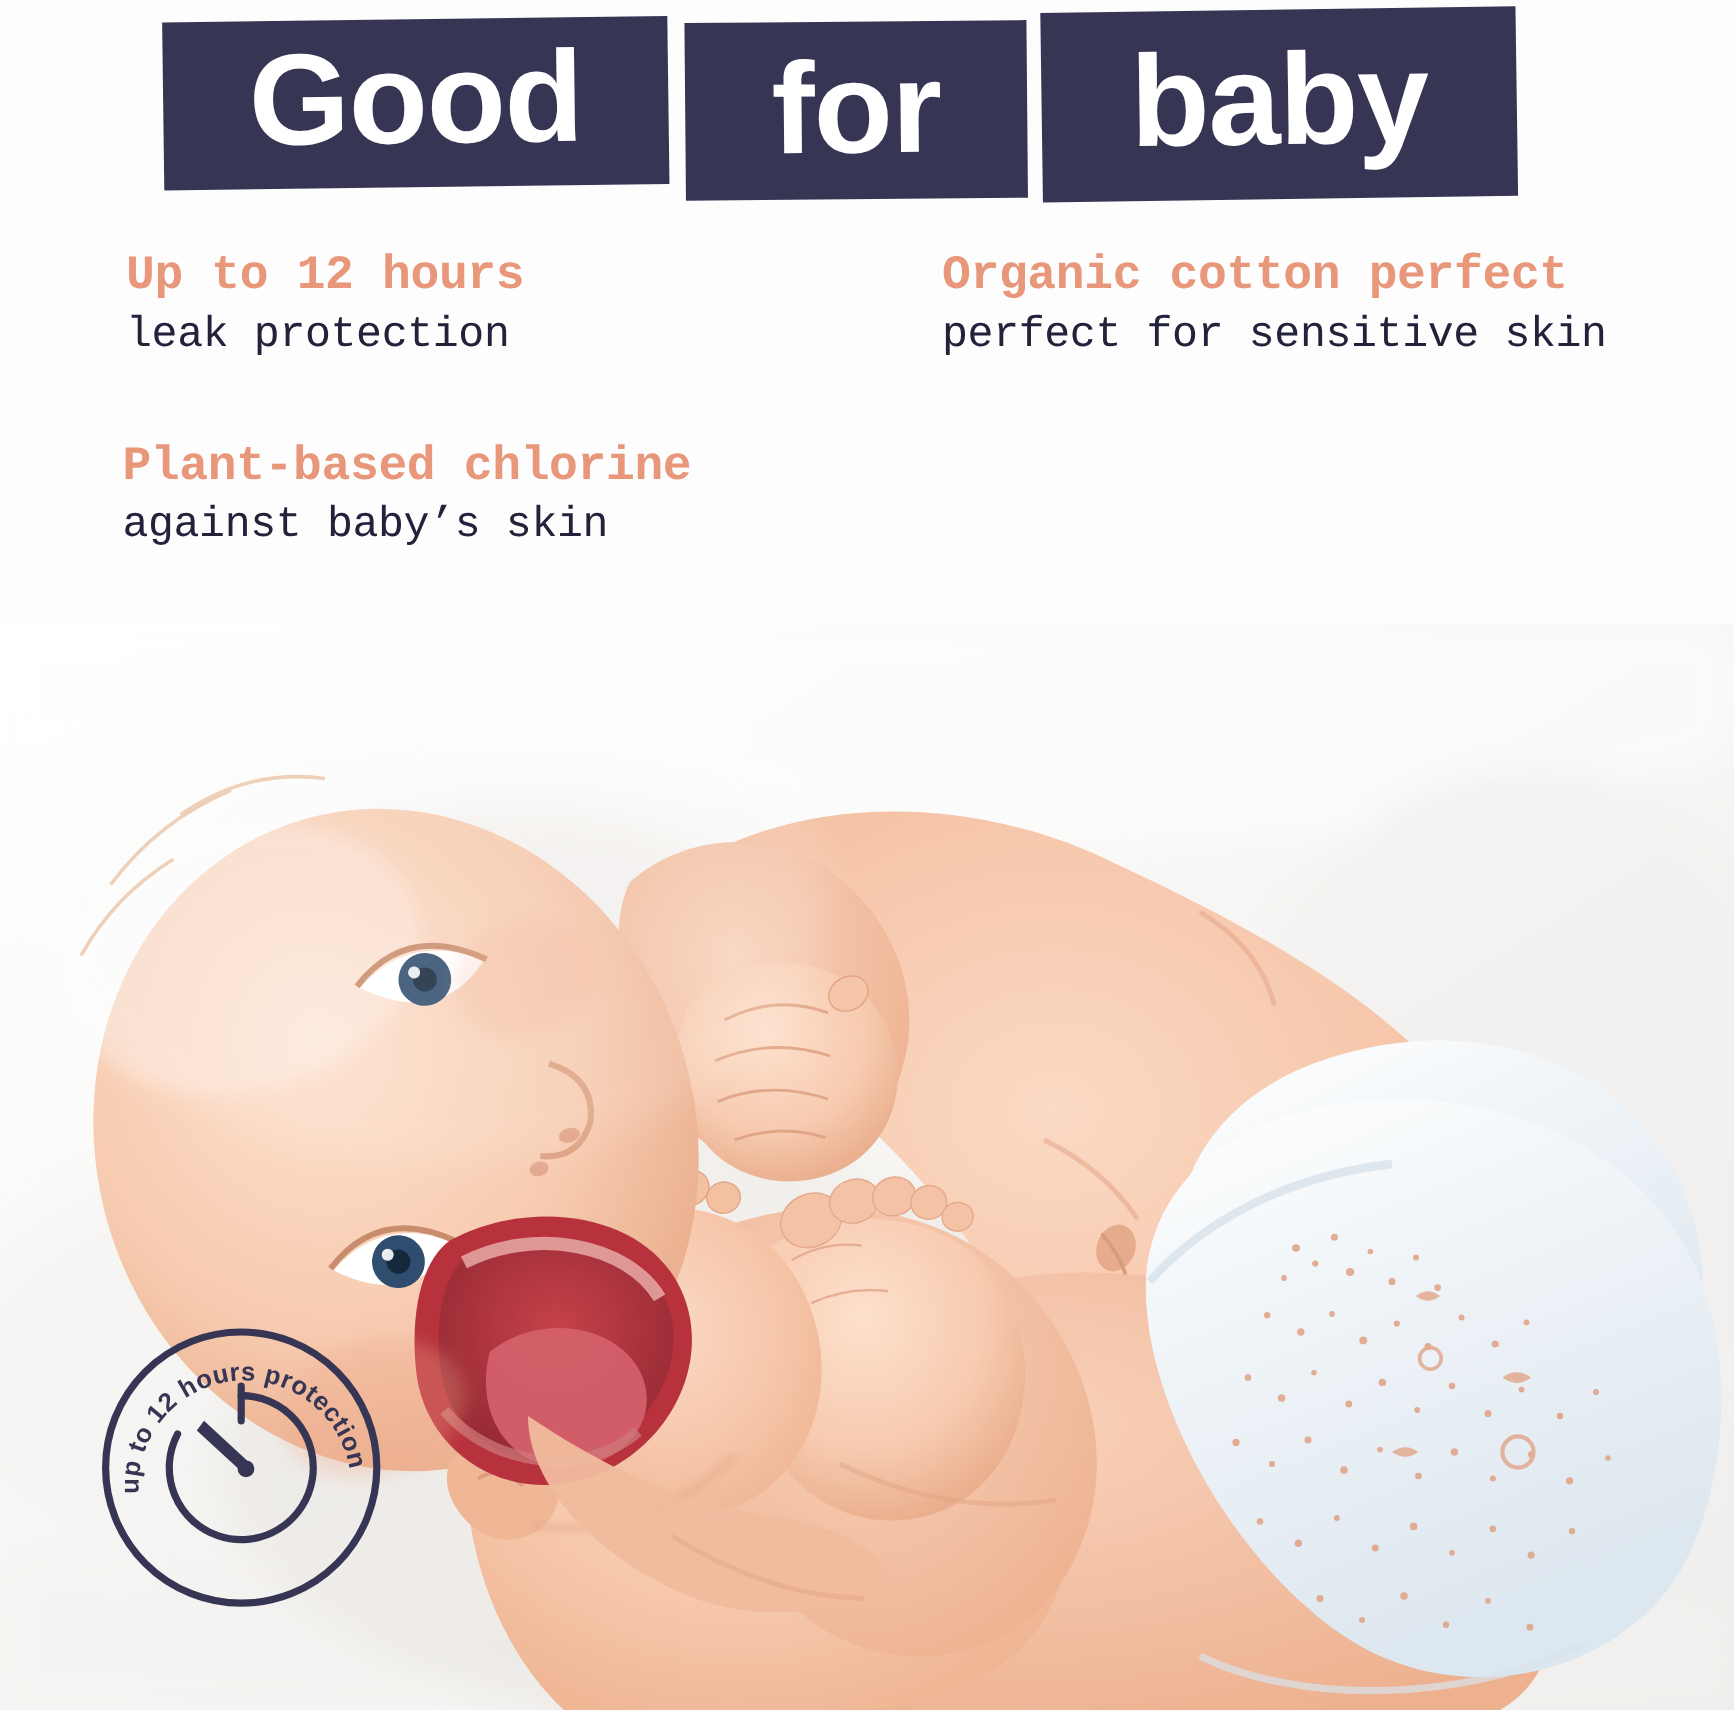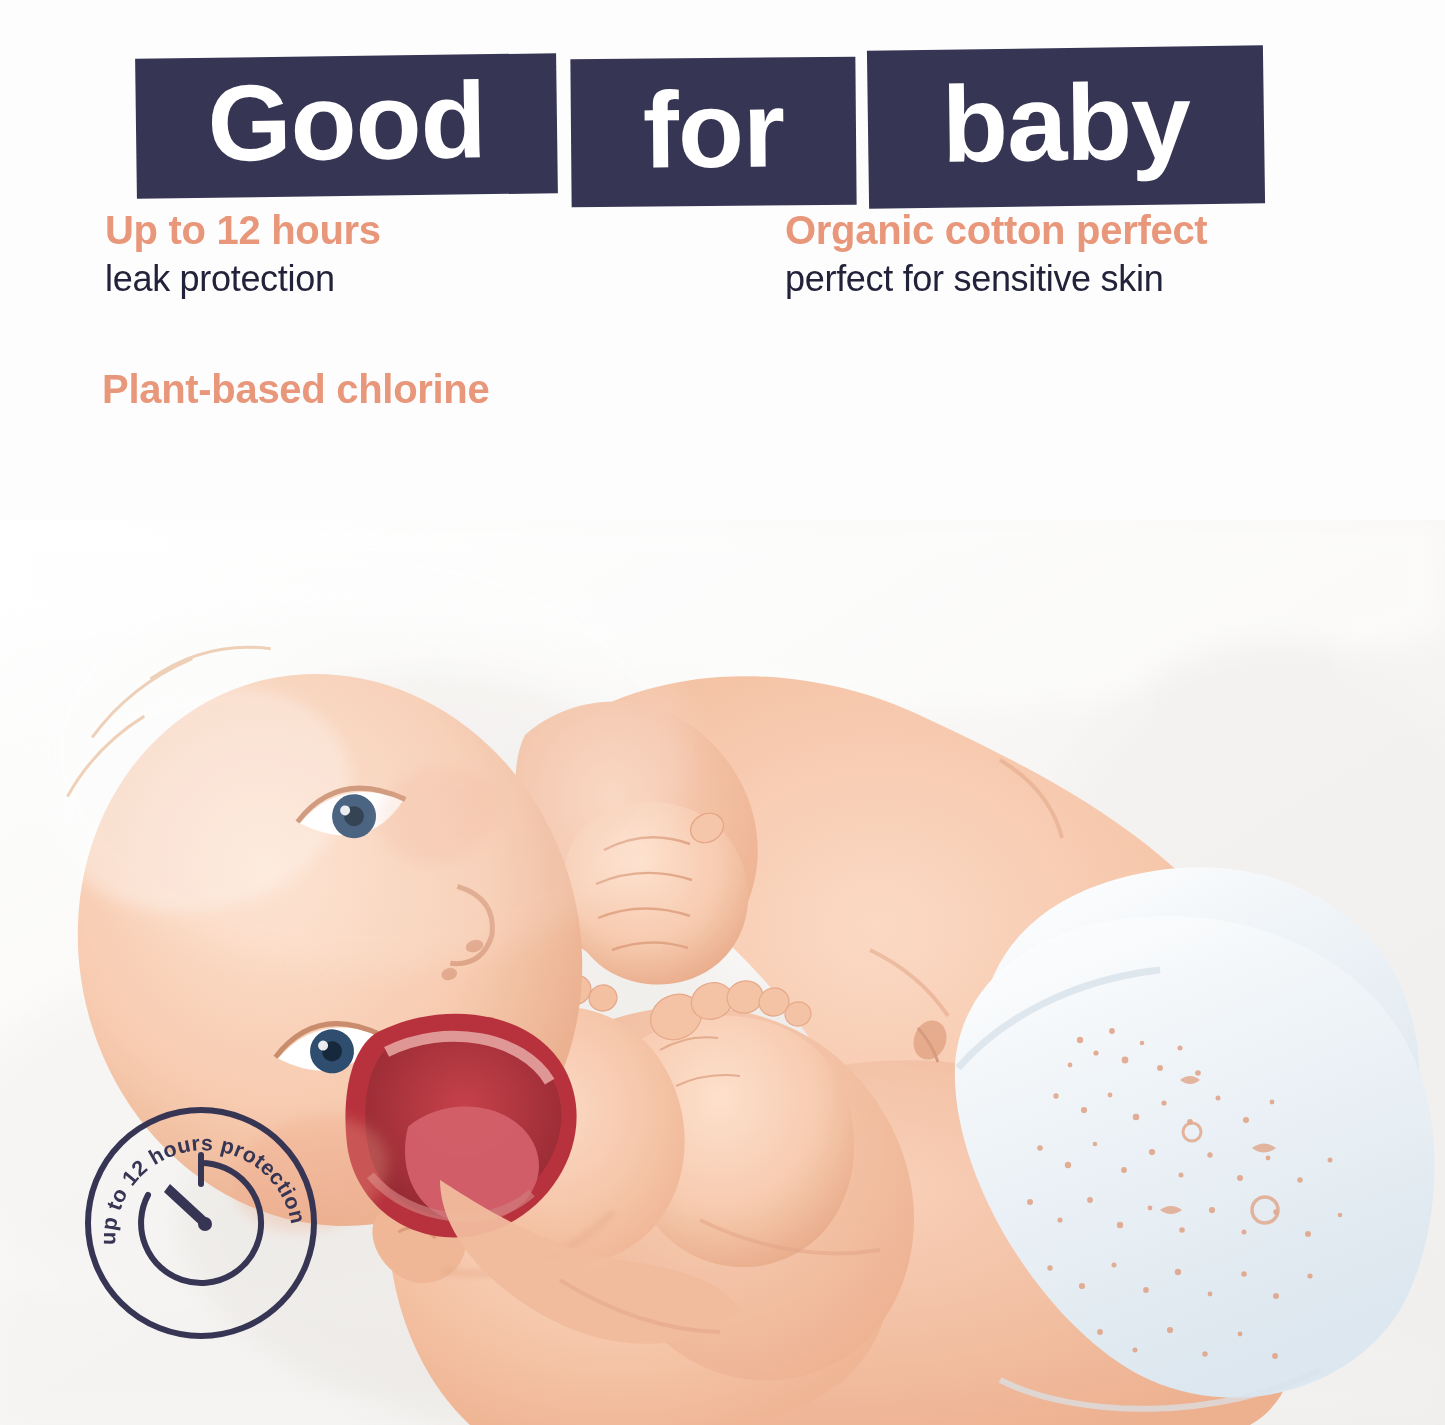--- a/index.html
+++ b/index.html
@@ -8,21 +8,21 @@
     background:#fdfdfd;
     font-family:"Liberation Sans", sans-serif;
     overflow:hidden;
     position:relative;
   }
 
   
   .header-banner {
     position:absolute;
     left:0; top:0;
-    width:1445px; height:195px;margin-top:40px;
+    width:1445px; height:195px;
   }
   .hdr-block {
     position:absolute;
     background:#373554;
     display:flex;
     align-items:center;
     justify-content:center;
   }
   .hdr-block span {
     color:#ffffff;
@@ -51,20 +51,21 @@
 
   
   .features {
     position:absolute;
     left:0; top:205px;
     width:1332px;
     display:grid;
     grid-template-columns:680px 680px;
     column-gap:0px;
     row-gap:62px;
+    font-family:Liberation Mono, monospace;
   }
   .feature { padding:0; }
   .feature.col-a { padding-left:105px; }
   .feature.col-b { padding-left:782px; margin-left:-680px; }
   .feature-line {
     font-size:40px;
     line-height:1.28;
     color:#22223b;
     letter-spacing:-0.3px;
   }
@@ -130,20 +131,21 @@
     <div class="feature-line">
       <span class="hl">Organic cotton perfect</span><span class="rest"></span>
     </div>
     <div class="feature-sub">perfect for sensitive skin</div>
   </div>
 
   <div class="feature col-b">
     <div class="feature-line">
       <span class="hl">Plant-based chlorine</span><span class="rest"></span>
     </div>
+    <div class="feature-sub">against baby’s skin</div>
   </div>
 
 </div>
 
 <div class="photo">
   <svg viewBox="0 0 1445 905" preserveAspectRatio="xMidYMid slice">
     <defs>
       <radialGradient id="gSkin" cx="45%" cy="40%" r="70%">
         <stop offset="0%" stop-color="#fbd9c4"></stop>
         <stop offset="55%" stop-color="#f6c7ab"></stop>

